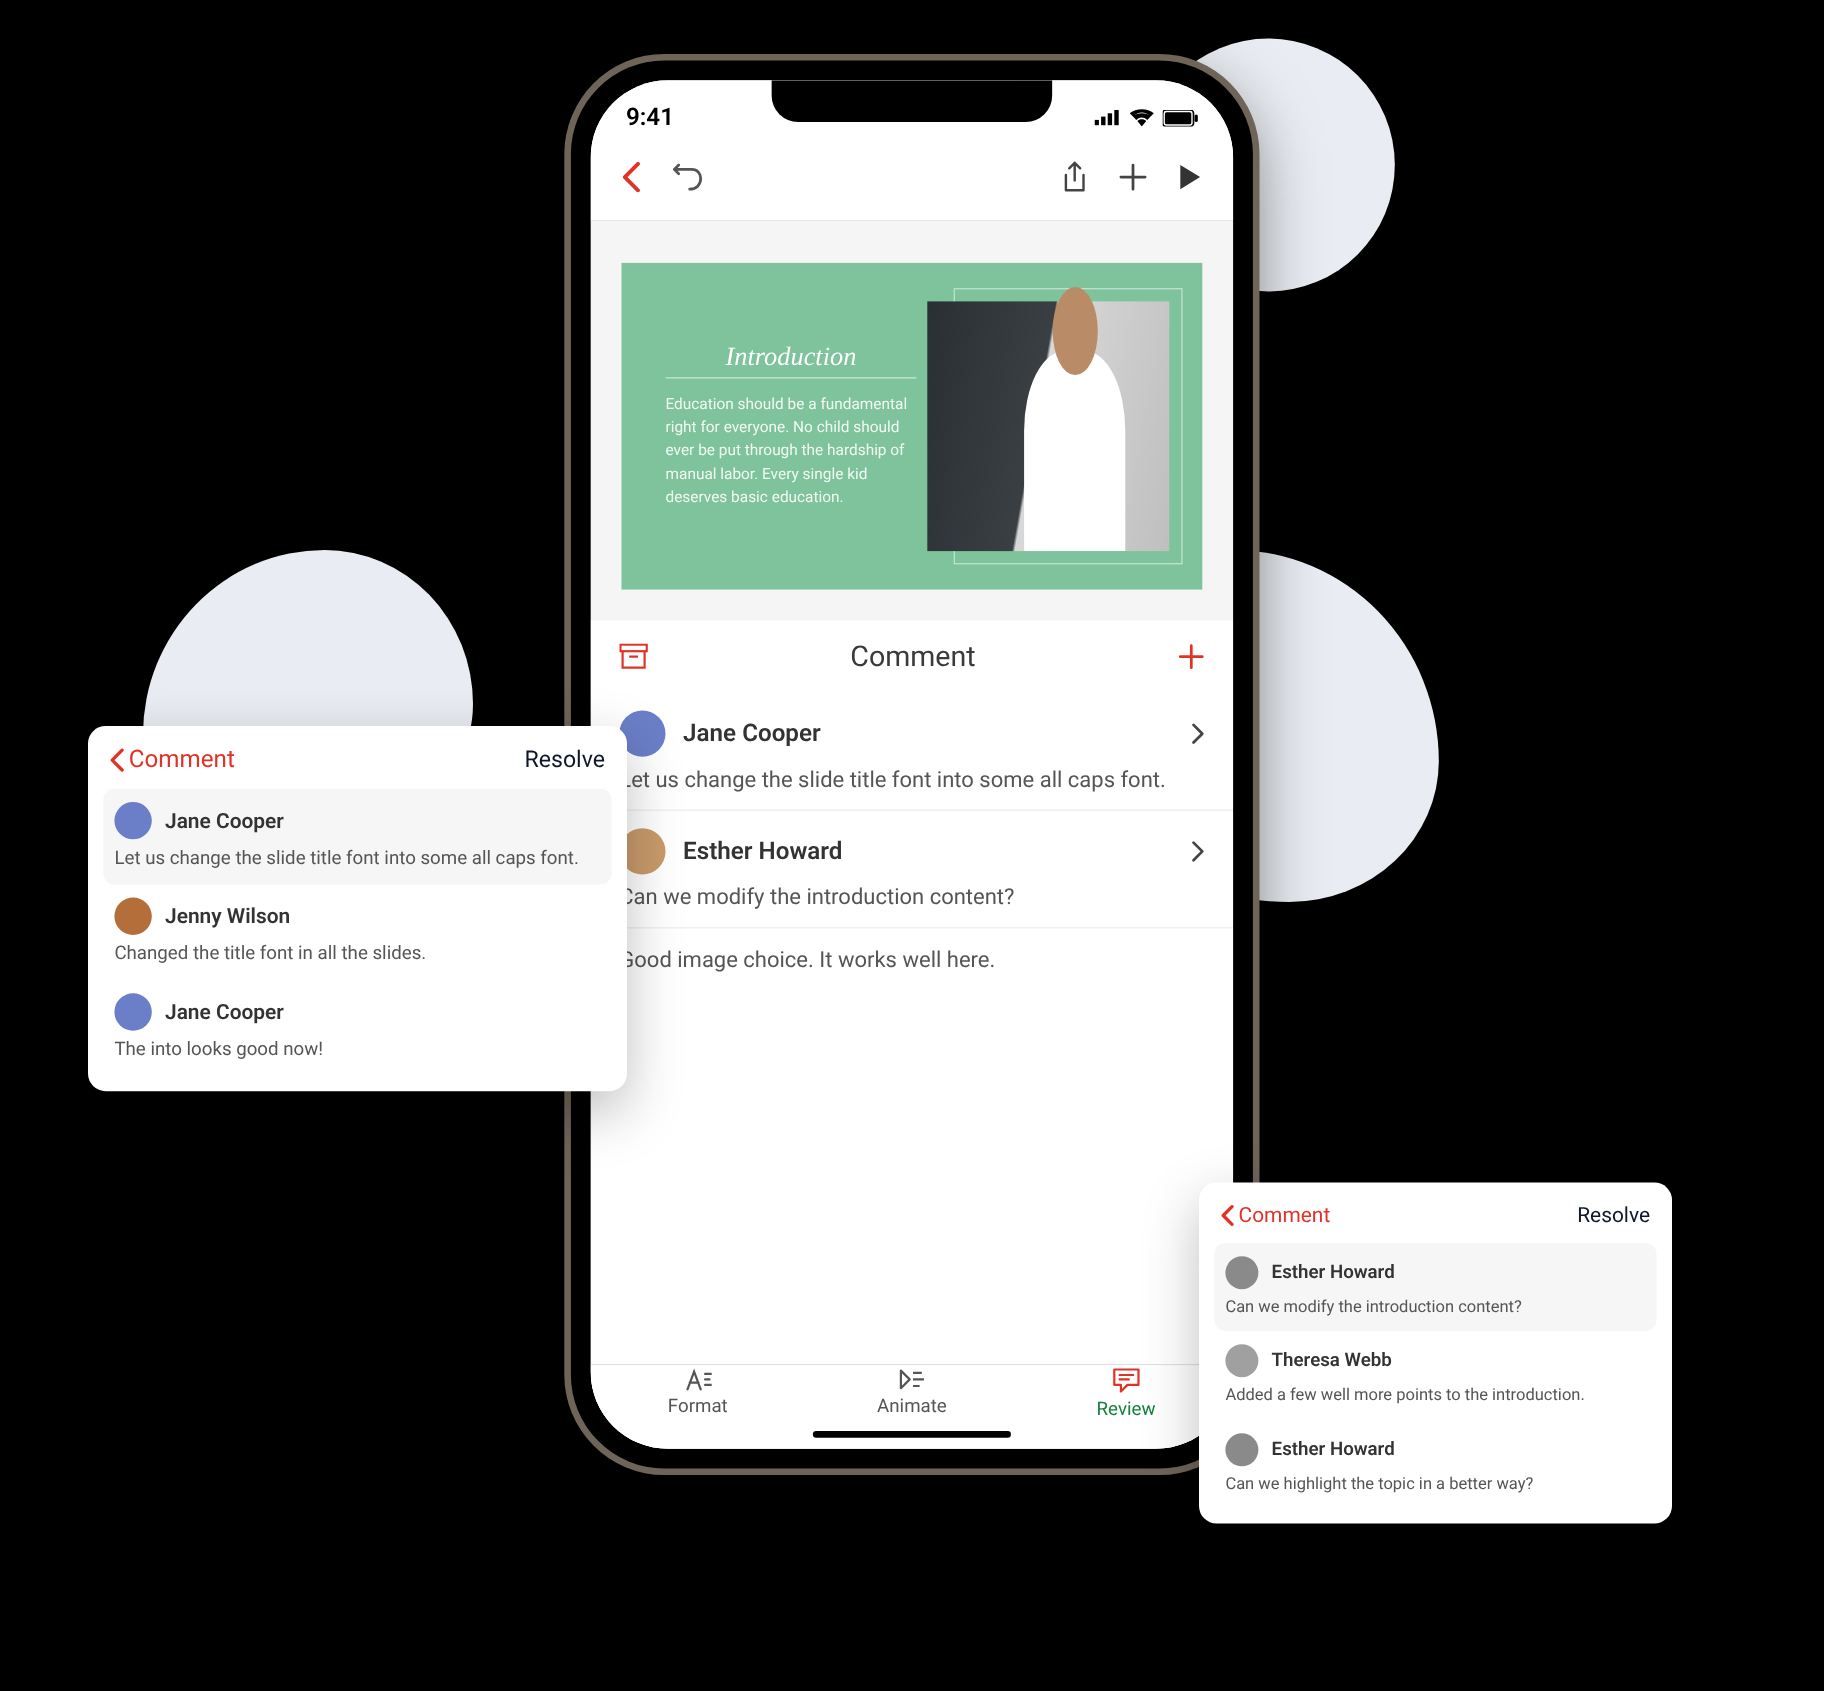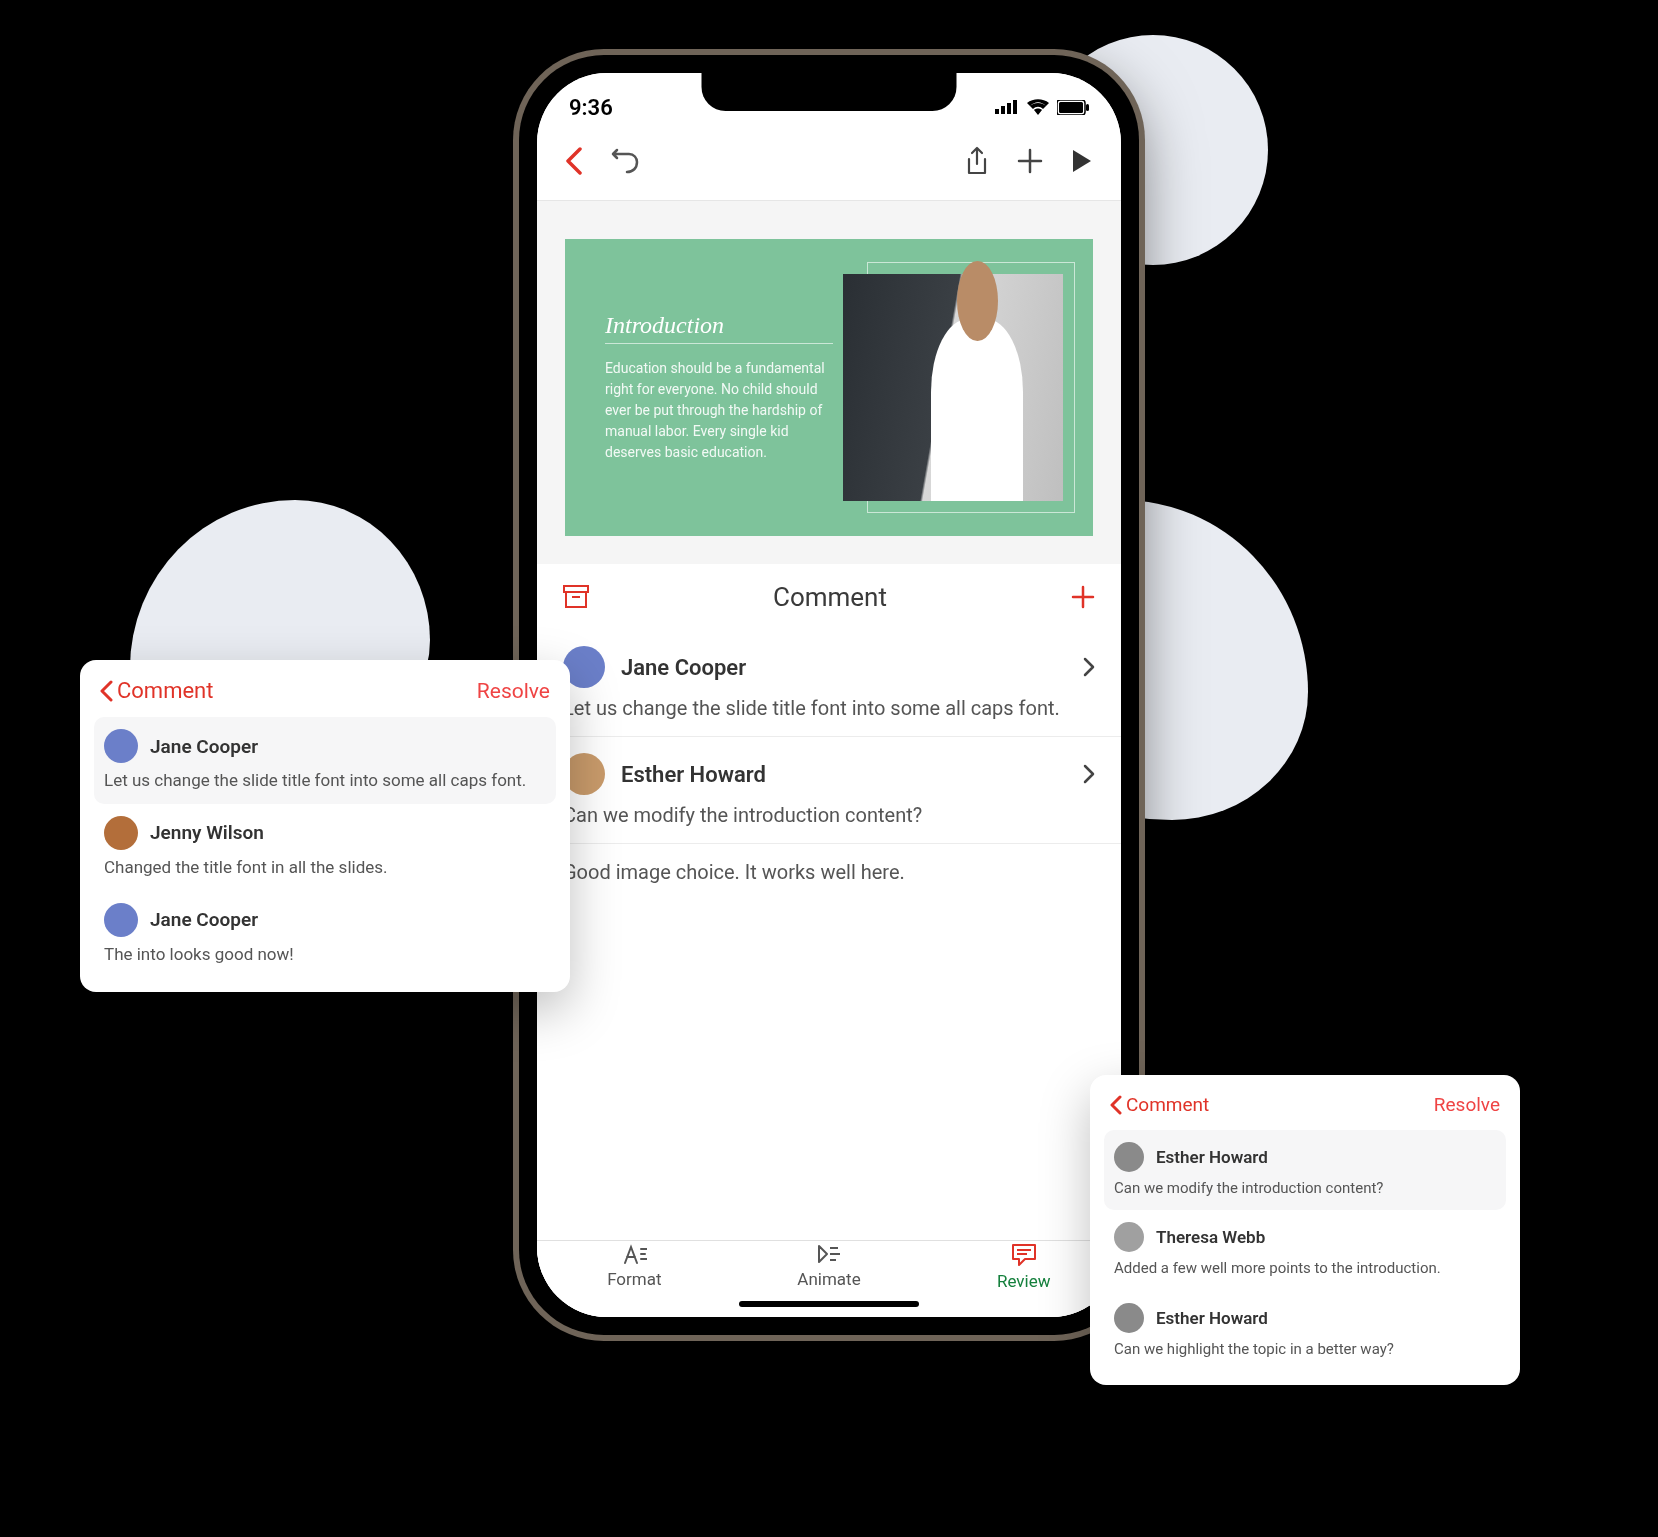--- a/index.html
+++ b/index.html
@@ -66,21 +66,21 @@
 
   .slide-area { padding: 38px 28px 28px; }
   .slide {
     width: 100%; aspect-ratio: 16/9;
     background: #7ec39b;
     display: flex;
     position: relative;
     padding: 35px 30px;
   }
   .slide-left { flex: 1; display: flex; flex-direction: column; justify-content: center; padding: 20px 10px; color:#fff; }
-  .slide-title { font-family: cursive; font-style: italic; font-size: 24px; border-bottom: 1px solid rgba(255,255,255,0.6); display:inline-block; padding-bottom:4px; margin-bottom:14px; }
+  .slide-title { font-family: cursive; font-style: italic; font-size: 24px; border-bottom: 1px solid rgba(255,255,255,0.6); display:inline-block; padding-bottom:4px; margin-bottom:14px;text-align:center; }
   .slide-body { font-size: 14px; line-height: 1.5; opacity: 0.9; }
   .slide-right { width: 47%; position: relative; }
   .frame { position:absolute; inset: -12px -12px -12px 24px; border:1px solid rgba(255,255,255,0.6); }
   .photo { width:100%; height:100%; background: linear-gradient(100deg,#2a2f34 0%,#3a3f44 45%, #d8d8d8 46%, #bfbfbf 100%); position: relative; }
   .girl { position:absolute; right:18%; bottom:0; width:42%; height:80%; background:#fff; border-radius: 40% 40% 0 0; }
   .girl:before { content:''; position:absolute; top:-32%; left:28%; width:44%; height:44%; background:#b98c67; border-radius:50%; }
 
   
   .comment-panel { flex: 1; background: #fff; display: flex; flex-direction: column; }
   .panel-head { display:flex; justify-content:space-between; align-items:center; padding: 18px 26px; }
@@ -103,21 +103,21 @@
   
   .card {
     position:absolute; background:#fff; border-radius:16px;
     box-shadow: 0 18px 50px rgba(0,0,0,0.25);
     width: 490px;
   }
   .card.left-card { top: 660px; left: 80px; }
   .card.right-card { top: 1075px; left: 1090px; width: 430px; }
   .card-head { display:flex; justify-content:space-between; align-items:center; padding:18px 20px 14px; }
   .card-back { display:flex; align-items:center; gap:4px; color:#e03328; font-size:22px; cursor:pointer; }
-  .card-resolve { color:#ef4444; font-size:21px; cursor:pointer; }
+  .card-resolve { color:#0f172a; font-size:21px; cursor:pointer; }
   .thread { padding: 0 14px 14px; }
   .msg { padding:12px 10px; }
   .msg.hl { background:#f6f6f7; border-radius:10px; }
   .m-row { display:flex; align-items:center; gap:12px; margin-bottom:6px; }
   .m-av { width:34px; height:34px; border-radius:50%; background:#6b7fc9; flex-shrink:0; }
   .m-av.b { background:#b36e3a; }
   .m-av.c { background:#8a8a8a; }
   .m-av.d { background:#a0a0a0; }
   .m-name { font-weight:600; font-size:19px; color:#333; }
   .m-body { font-size:17px; color:#555; line-height:1.35; }
@@ -133,21 +133,21 @@
 
 <div class="blob top"></div>
 <div class="blob left"></div>
 <div class="blob right"></div>
 
 <div class="phone">
   <div class="screen">
     <div class="notch"></div>
 
     <div class="status-bar">
-      <span>9:36</span>
+      <span>9:41</span>
       <div class="status-right">
         <span>
           <svg width="24" height="14" viewBox="0 0 24 14">
               <rect x="0" y="9" width="4" height="5" fill="#000"></rect>
               <rect x="6" y="6" width="4" height="8" fill="#000"></rect>
               <rect x="12" y="3" width="4" height="11" fill="#000"></rect>
               <rect x="18" y="0" width="4" height="14" fill="#000"></rect>
             </svg>
         </span>
         <span>

